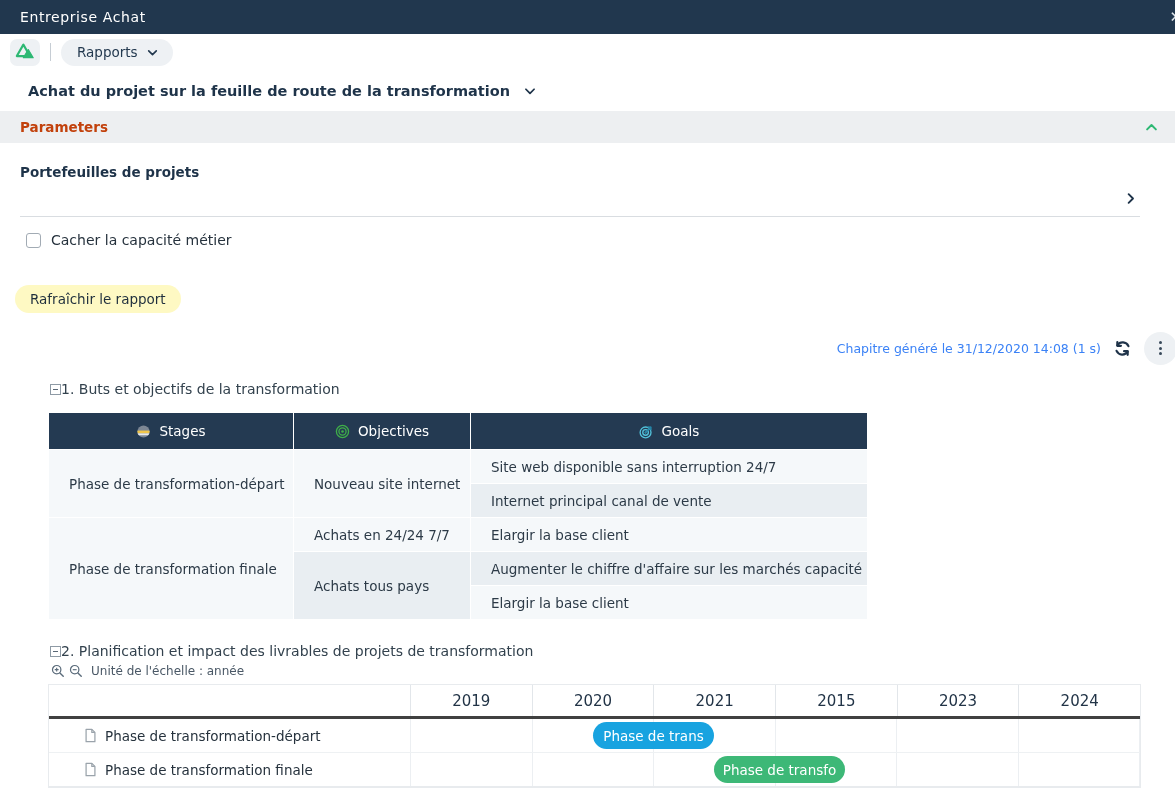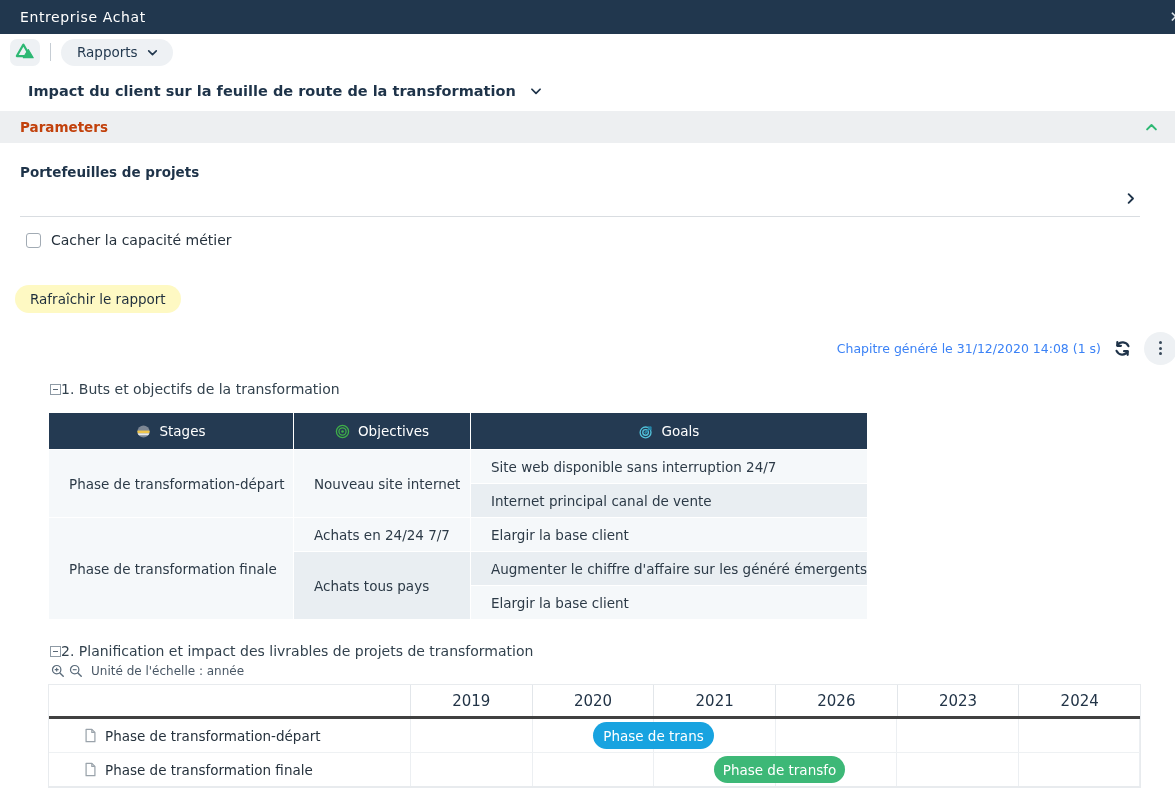--- a/index.html
+++ b/index.html
@@ -114,21 +114,21 @@
     <div class="vdiv"></div>
     <button class="pill-btn">
       <span>Rapports</span>
       <svg width="13" height="13" viewBox="0 0 24 24">
         <polyline points="5 9 12 16 19 9" fill="none" stroke="#23394f" stroke-width="3" stroke-linecap="round" stroke-linejoin="round"></polyline>
       </svg>
     </button>
   </nav>
 
   <div class="title-row">
-    <h1>Impact du client sur la feuille de route de la transformation</h1>
+    <h1>Achat du projet sur la feuille de route de la transformation</h1>
     <svg width="14" height="14" viewBox="0 0 24 24">
       <polyline points="5 9 12 16 19 9" fill="none" stroke="#1e3349" stroke-width="3" stroke-linecap="round" stroke-linejoin="round"></polyline>
     </svg>
   </div>
 
   <section>
     <div class="params-bar">
       <span class="ptxt">Parameters</span>
       <svg width="15" height="15" viewBox="0 0 24 24">
         <polyline points="5 15 12 8 19 15" fill="none" stroke="#2db873" stroke-width="3.2" stroke-linecap="round" stroke-linejoin="round"></polyline>
@@ -231,21 +231,21 @@
         <tr>
           <td class="dk">Internet principal canal de vente</td>
         </tr>
         <tr>
           <td rowspan="3" class="lt">Phase de transformation finale</td>
           <td class="lt">Achats en 24/24 7/7</td>
           <td class="lt">Elargir la base client</td>
         </tr>
         <tr>
           <td rowspan="2" class="dk">Achats tous pays</td>
-          <td class="dk">Augmenter le chiffre d'affaire sur les généré émergents</td>
+          <td class="dk">Augmenter le chiffre d'affaire sur les marchés capacité</td>
         </tr>
         <tr>
           <td class="lt">Elargir la base client</td>
         </tr>
       </tbody>
     </table>
   </section>
 
   <section style="margin-top:23px;">
     <div class="sec-head">
@@ -267,21 +267,21 @@
       <span class="stxt">Unité de l'échelle : année</span>
     </div>
 
     <div class="gantt">
 
       <div class="g-row g-head">
         <div class="g-label" style="border-right:1px solid #e2e6ea;"></div>
         <div class="g-year">2019</div>
         <div class="g-year">2020</div>
         <div class="g-year">2021</div>
-        <div class="g-year">2026</div>
+        <div class="g-year">2015</div>
         <div class="g-year">2023</div>
         <div class="g-year">2024</div>
       </div>
 
       <div class="g-row g-body-row">
         <div class="g-label">
           <svg width="13" height="15" viewBox="0 0 14 17">
             <path d="M2 1.5 H8.5 L12 5 V15.5 H2 Z" fill="#fff" stroke="#9aa3ab" stroke-width="1.4" stroke-linejoin="round"></path>
             <path d="M8.5 1.5 V5 H12" fill="none" stroke="#9aa3ab" stroke-width="1.4" stroke-linejoin="round"></path>
           </svg>

